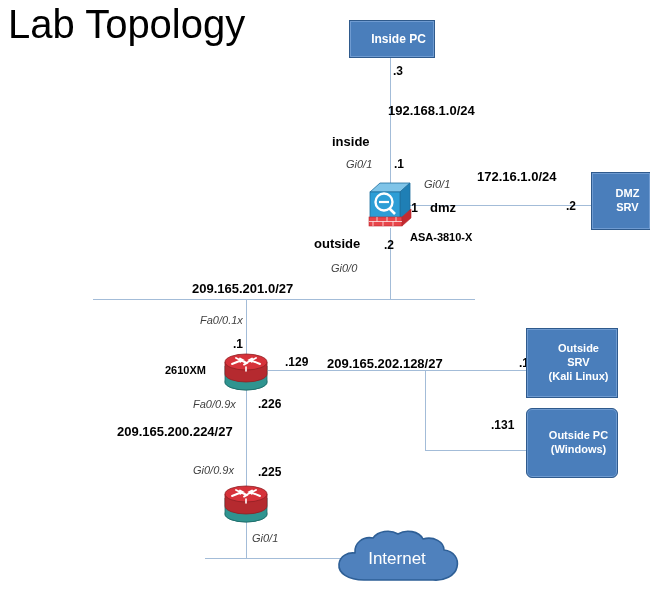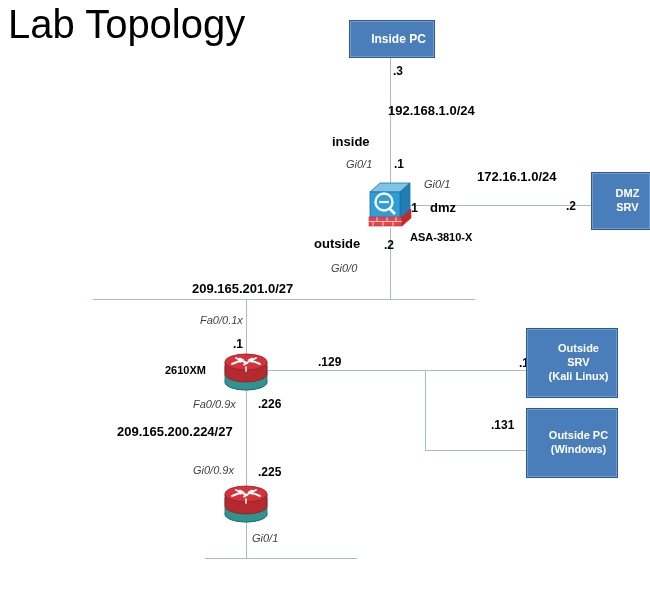--- a/index.html
+++ b/index.html
@@ -124,35 +124,36 @@
       <ellipse cx="24" cy="10" rx="21" ry="8" fill="#d6323a" stroke="#8f1f23" stroke-width="0.8"></ellipse>
 
       <path d="M10,12 L20,8 M18,6.5 L20.8,8 L18.2,9.8" stroke="#ffffff" stroke-width="1.9" fill="none" stroke-linecap="round"></path>
       <path d="M38,12 L28,8 M30,6.5 L27.2,8 L29.8,9.8" stroke="#ffffff" stroke-width="1.9" fill="none" stroke-linecap="round"></path>
       <path d="M14,6 L24,11 M22,12.6 L24.6,11.2 L22.2,9.6" stroke="#ffffff" stroke-width="1.9" fill="none" stroke-linecap="round"></path>
       <path d="M34,6 L24,11" stroke="#ffffff" stroke-width="1.9" fill="none" stroke-linecap="round"></path>
       <path d="M24,15 L24,19" stroke="#ffffff" stroke-width="1.6" fill="none" stroke-linecap="round"></path>
     </svg>
   </div>
 
-  <div class="abs lbl sz-ip" style="left:285px;top:355px;margin-left:33px;">.129</div>
+  <div class="abs lbl sz-ip" style="left:285px;top:355px;">.129</div>
+  <div class="abs lbl sz-net" style="left:327px;top:356px;">209.165.202.128/27</div>
 
   <div class="abs lbl sz-if gray" style="left:193px;top:398px;">Fa0/0.9x</div>
   <div class="abs lbl sz-ip" style="left:258px;top:397px;">.226</div>
   <div class="abs lbl sz-net" style="left:117px;top:424px;">209.165.200.224/27</div>
 
   <div class="abs lbl sz-ip" style="left:519px;top:356px;">.130</div>
   <div class="abs node-box" style="left:526px;top:328px;width:90px;height:68px;font-size:11px;flex-direction:column;">
     <span>Outside</span>
     <span>SRV</span>
     <span>(Kali Linux)</span>
   </div>
 
   <div class="abs lbl sz-ip" style="left:491px;top:418px;">.131</div>
-  <div class="abs node-box" style="left:526px;top:408px;width:90px;height:68px;font-size:11px;flex-direction:column;">
+  <div class="abs node-box" style="left:526px;top:408px;width:90px;height:68px;font-size:11px;flex-direction:column;border-radius:6px;">
     <span>Outside PC</span>
     <span>(Windows)</span>
   </div>
 
   <div class="abs lbl sz-if gray" style="left:193px;top:464px;">Gi0/0.9x</div>
   <div class="abs lbl sz-ip" style="left:258px;top:465px;">.225</div>
 
   <div class="abs" style="left:222px;top:484px;width:48px;height:42px;">
     <svg width="48" height="42" viewBox="0 0 48 42">
       <ellipse cx="24" cy="30" rx="21" ry="8" fill="#2f9490" stroke="#1d6b68" stroke-width="0.8"></ellipse>
@@ -162,14 +163,29 @@
       <path d="M10,12 L20,8 M18,6.5 L20.8,8 L18.2,9.8" stroke="#ffffff" stroke-width="1.9" fill="none" stroke-linecap="round"></path>
       <path d="M38,12 L28,8 M30,6.5 L27.2,8 L29.8,9.8" stroke="#ffffff" stroke-width="1.9" fill="none" stroke-linecap="round"></path>
       <path d="M14,6 L24,11 M22,12.6 L24.6,11.2 L22.2,9.6" stroke="#ffffff" stroke-width="1.9" fill="none" stroke-linecap="round"></path>
       <path d="M34,6 L24,11" stroke="#ffffff" stroke-width="1.9" fill="none" stroke-linecap="round"></path>
       <path d="M24,15 L24,19" stroke="#ffffff" stroke-width="1.6" fill="none" stroke-linecap="round"></path>
     </svg>
   </div>
 
   <div class="abs lbl sz-if gray" style="left:252px;top:532px;">Gi0/1</div>
 
+  <div class="abs" style="left:330px;top:528px;width:134px;height:62px;">
+    <svg width="134" height="62" viewBox="0 0 134 62">
+      <path d="M34,52
+               C18,52 8,45 9,36
+               C10,28 18,24 25,25
+               C24,15 33,8 43,10
+               C48,3 60,1 68,6
+               C76,1 89,3 93,11
+               C104,8 114,14 114,22
+               C124,23 129,31 127,39
+               C125,48 114,53 103,52
+               Z" fill="#4f81bd" stroke="#2e5f96" stroke-width="1.6" stroke-linejoin="round"></path>
+    </svg>
+    <div class="abs cloud-txt" style="left:0;top:0;width:134px;height:62px;display:flex;align-items:center;justify-content:center;">Internet</div>
+  </div>
 
 </div>
 
 </body></html>

